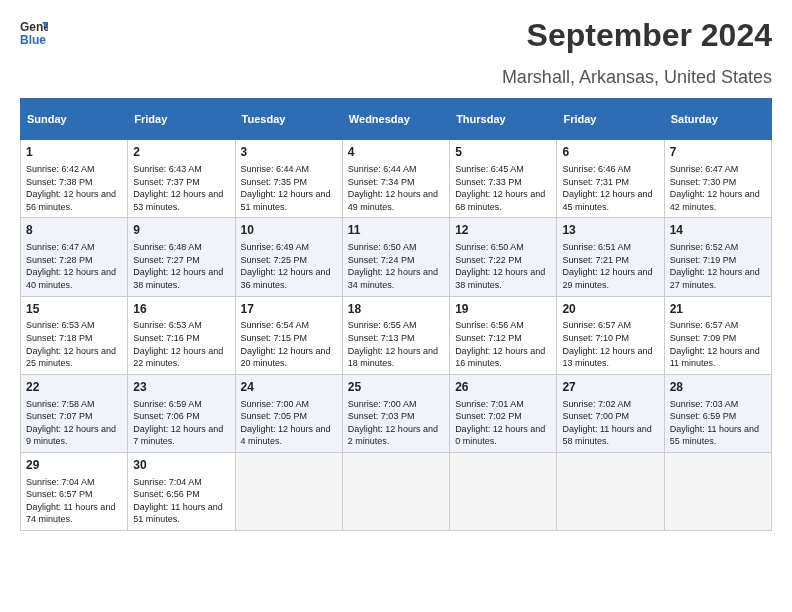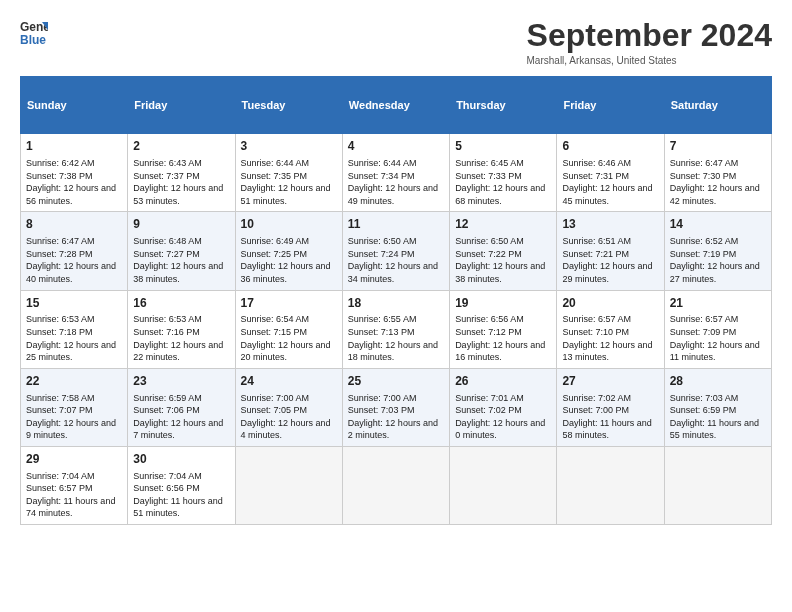--- a/index.html
+++ b/index.html
@@ -25,44 +25,44 @@
     .logo {
       display: flex;
       align-items: center;
       gap: 4px;
     }
     .logo-icon {
       width: 28px;
       height: 28px;
     }
     .title-block {
-      text-align: left;
+      text-align: right;
     }
     .main-title {
       font-size: 32px;
       font-weight: bold;
       color: #333;
       line-height: 1.1;
     }
     .subtitle {
-      font-size: 10px;
+      font-size: 18px;
       color: #555;
-      margin-top: 2px;
+      margin-top: 14px;
     }
     table {
       width: 100%;
       border-collapse: collapse;
       font-size: 9.5px;
     }
     thead tr {
       background-color: #2e6db4;
       color: #fff;
     }
     thead th {
-      padding: 22px 6px;
+      padding: 14px 6px;
       font-size: 11px;
       font-weight: bold;
       text-align: left;
       border: 1px solid #2e6db4;
     }
     tbody tr {
       vertical-align: top;
     }
     tbody tr:nth-child(odd) {
       background-color: #ffffff;

